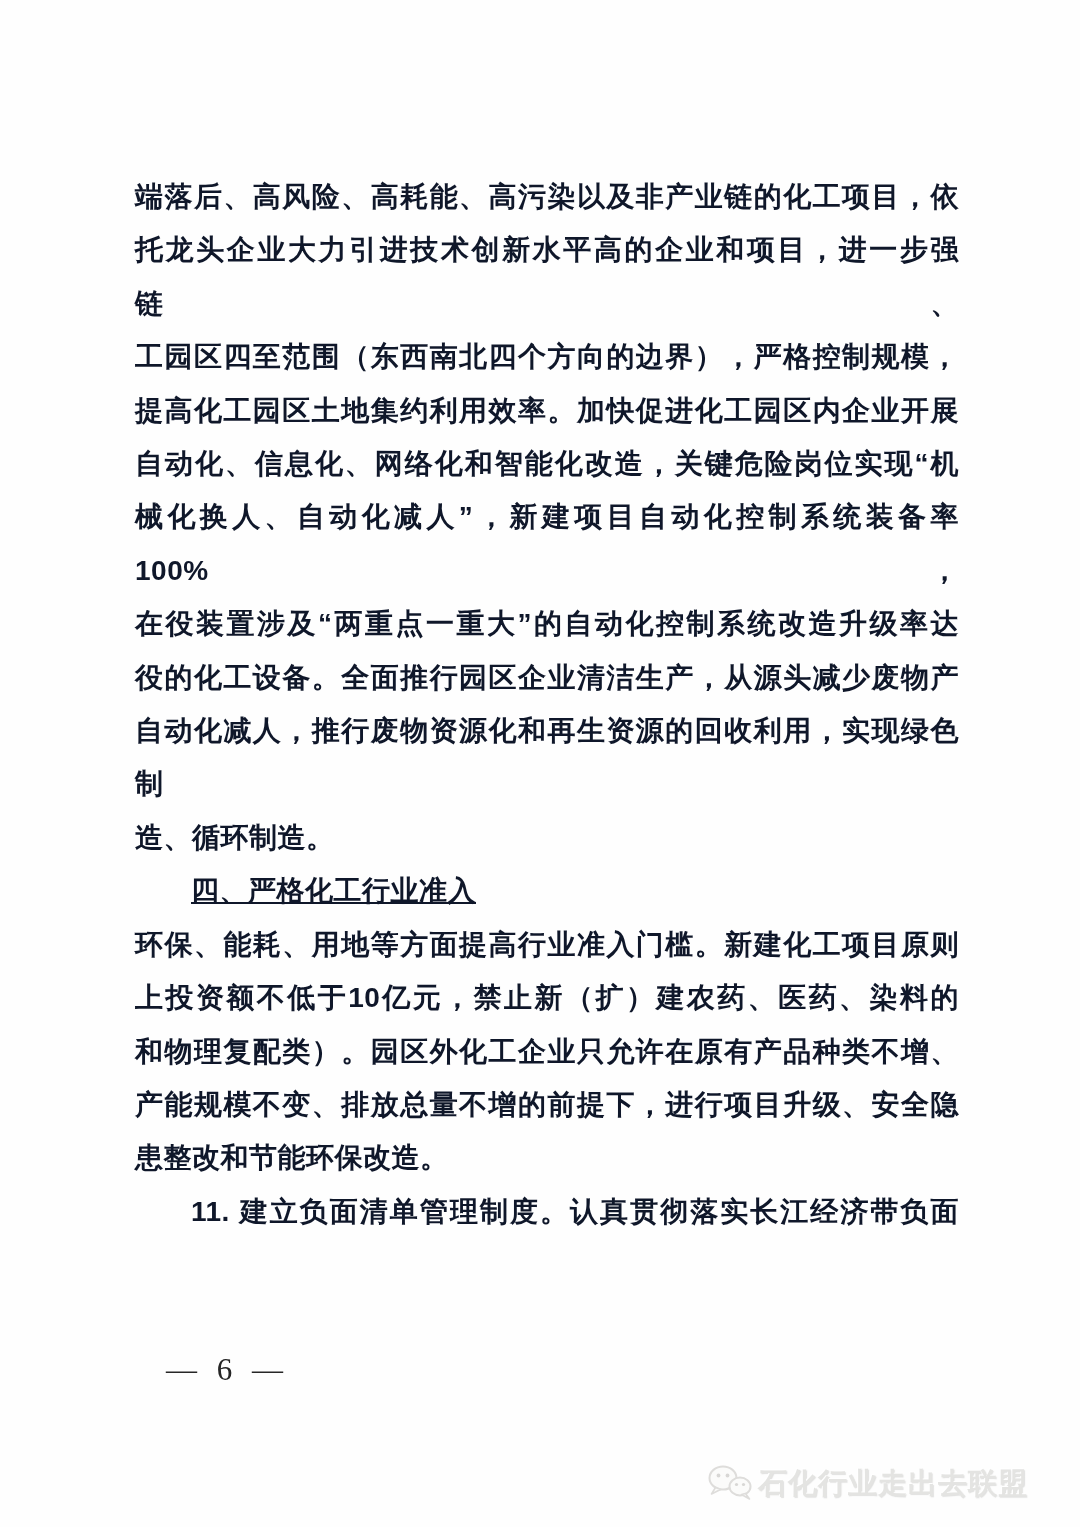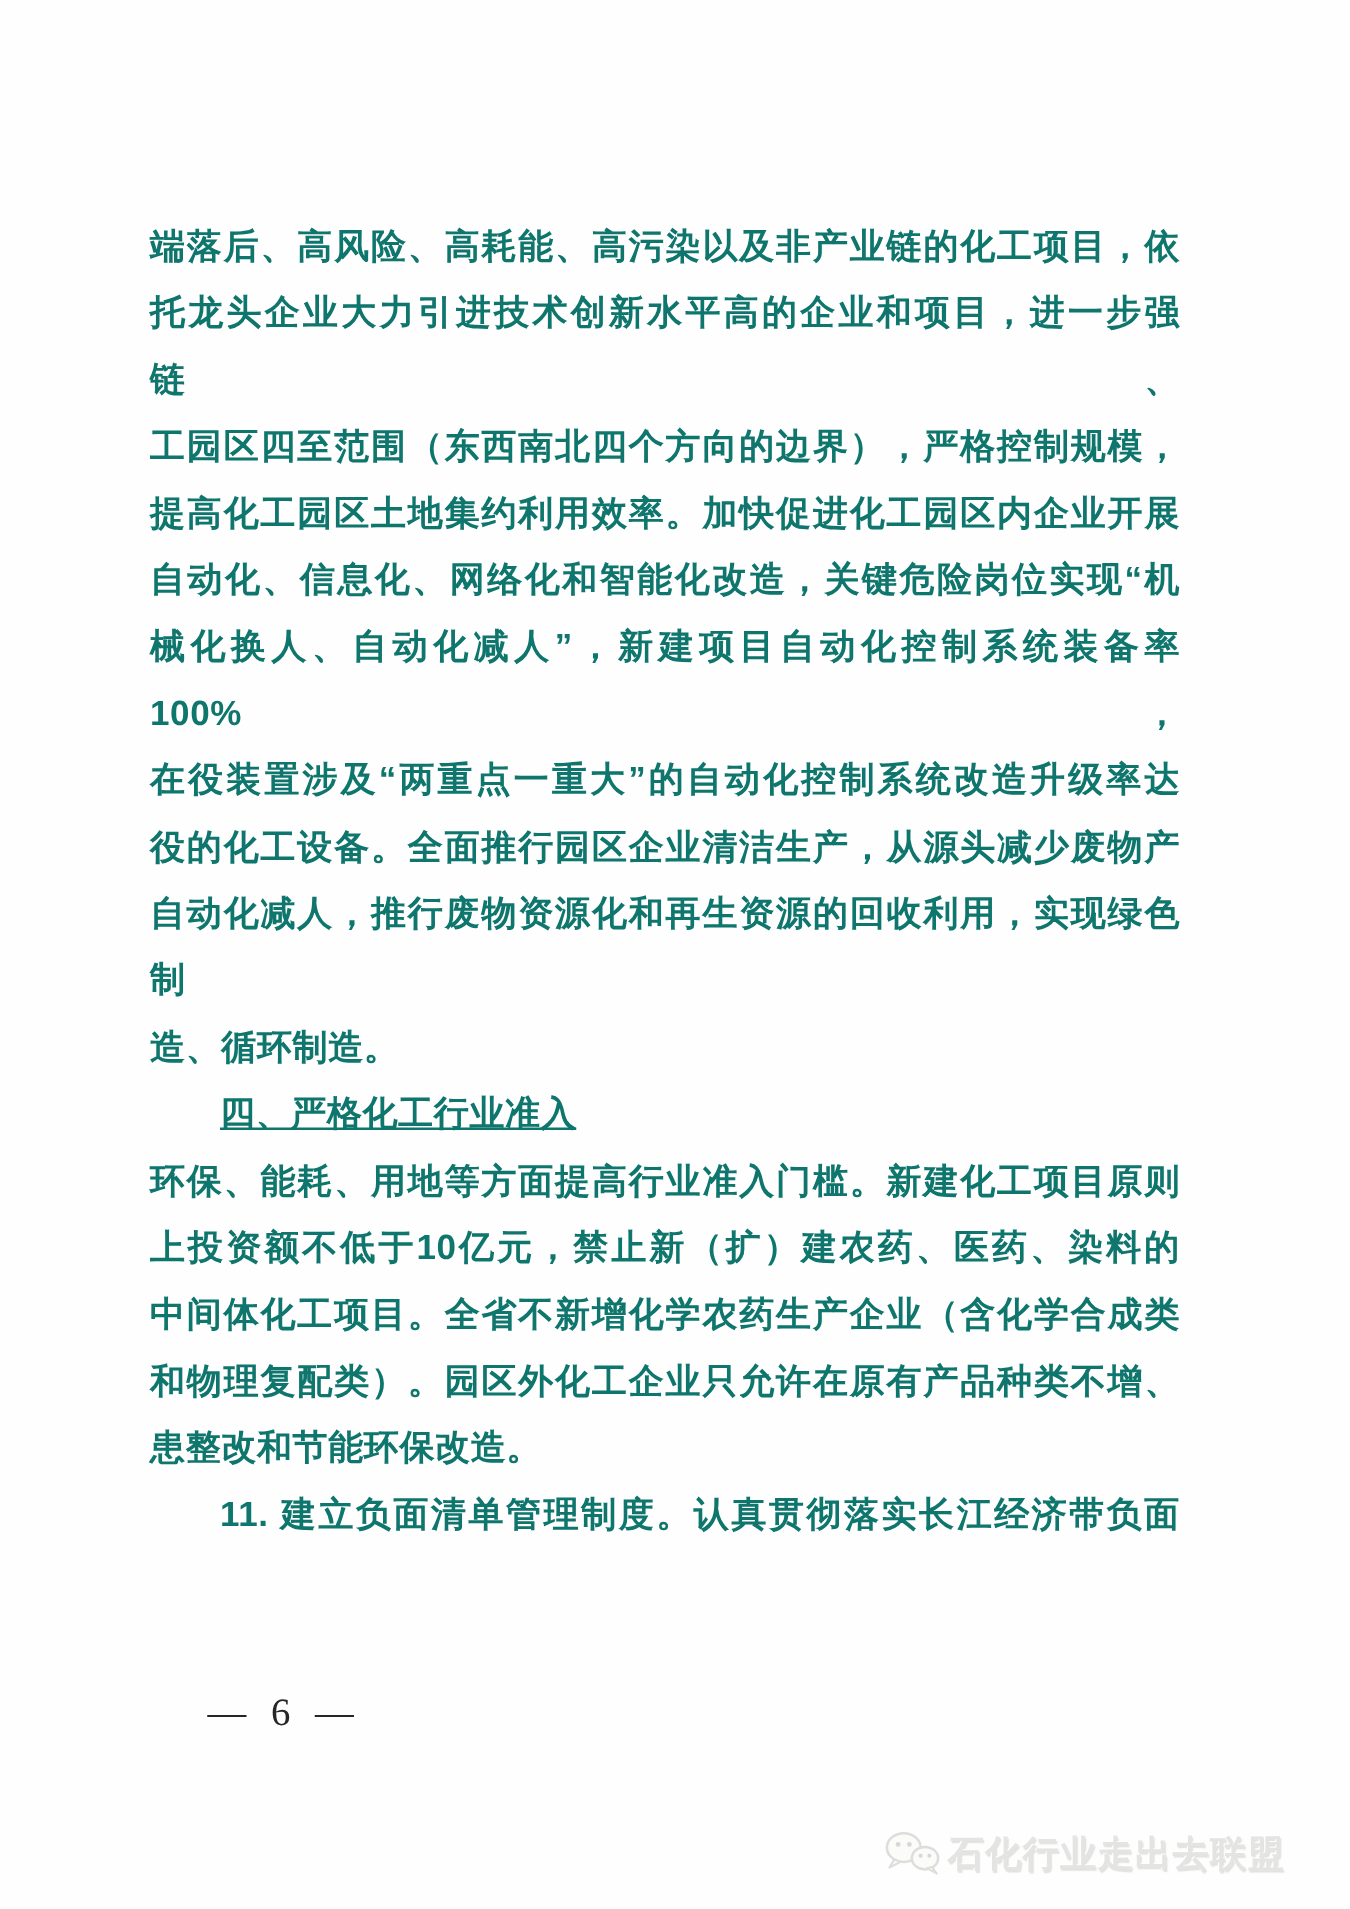--- a/index.html
+++ b/index.html
@@ -6,24 +6,24 @@
   .page {
     position: relative;
     width: 1080px;
     height: 1527px;
     background: #fefefe;
     overflow: hidden;
     font-family: "Liberation Sans", sans-serif;
   }
   .doc {
     position: absolute;
-    left: 120px;
+    left: 135px;
     top: 170px;
     width: 824px;
-    color: #0f766e;
+    color: #0f172a;
   }
   .line {
     font-size: 28px;
     line-height: 53.4px;
     font-weight: 700;
     letter-spacing: 0.5px;
     text-align: justify;
     text-align-last: left;
     white-space: nowrap;
   }
@@ -70,22 +70,22 @@
       <div class="line body just">提高化工园区土地集约利用效率。加快促进化工园区内企业开展</div>
       <div class="line body just">自动化、信息化、网络化和智能化改造，关键危险岗位实现“机</div>
       <div class="line body just">械化换人、自动化减人”，新建项目自动化控制系统装备率100%，</div>
       <div class="line body just">在役装置涉及“两重点一重大”的自动化控制系统改造升级率达</div>
       <div class="line body just">役的化工设备。全面推行园区企业清洁生产，从源头减少废物产</div>
       <div class="line body just">自动化减人，推行废物资源化和再生资源的回收利用，实现绿色制</div>
       <div class="line body">造、循环制造。</div>
       <div class="line heading indent">四、严格化工行业准入</div>
       <div class="line body just">环保、能耗、用地等方面提高行业准入门槛。新建化工项目原则</div>
       <div class="line body just">上投资额不低于10亿元，禁止新（扩）建农药、医药、染料的</div>
-      <div class="line body just">中间体化工项目。全省不新增化学农药生产企业（含化学合成类</div>
       <div class="line body just">和物理复配类）。园区外化工企业只允许在原有产品种类不增、</div>
+      <div class="line body just">产能规模不变、排放总量不增的前提下，进行项目升级、安全隐</div>
       <div class="line body">患整改和节能环保改造。</div>
       <div class="line body just indent">11. 建立负面清单管理制度。认真贯彻落实长江经济带负面</div>
     </div>
 
   <div class="page-number">— 6 —</div>
 
   <div class="watermark">
     <span>
       <svg class="wm-icon" width="47" height="42" viewBox="0 0 47 42">
         <g fill="#fbfbfa" stroke="#dedddb" stroke-width="2" stroke-linejoin="round">

